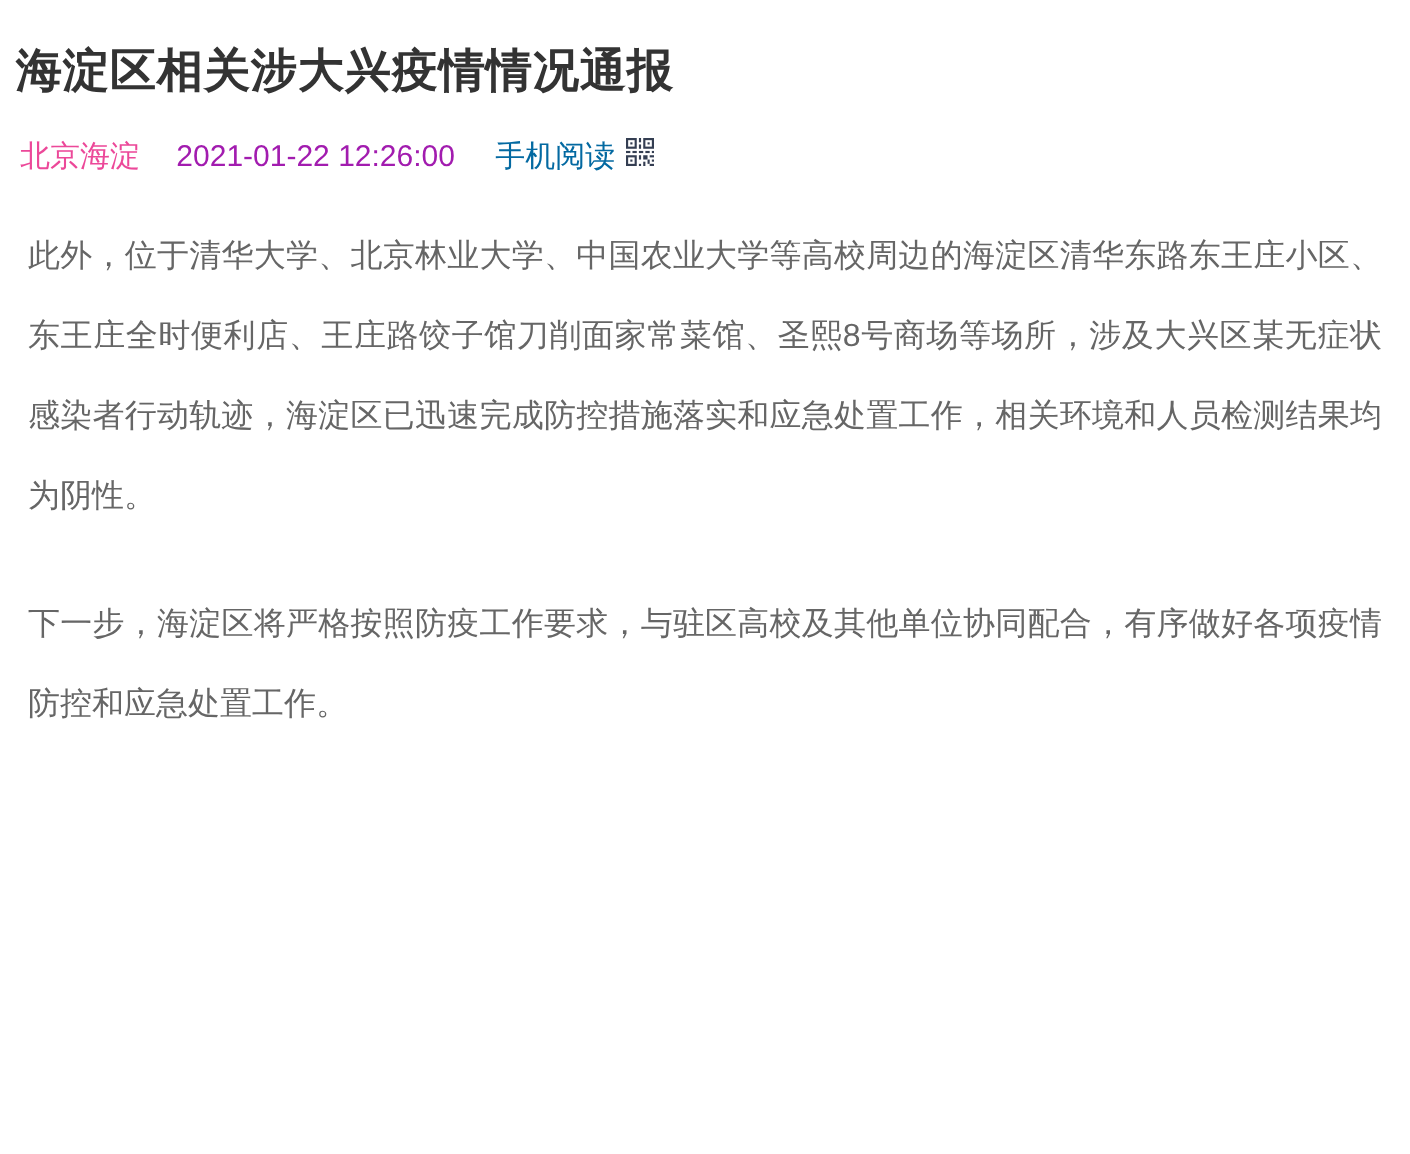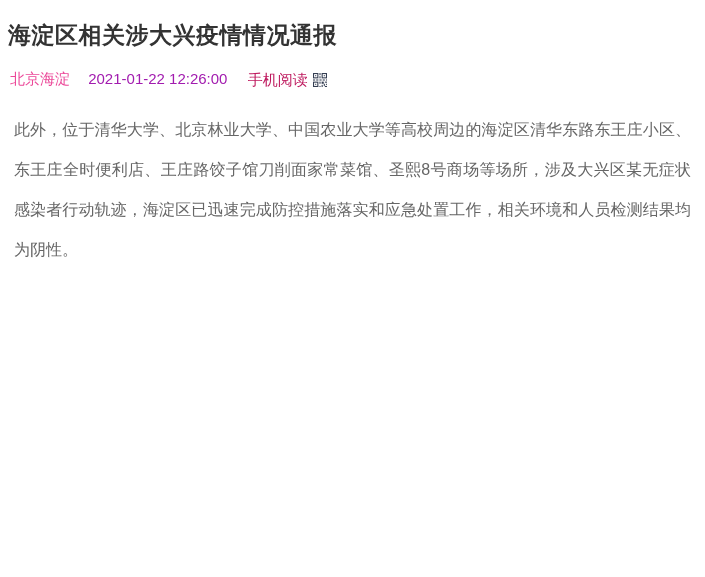--- a/index.html
+++ b/index.html
@@ -34,24 +34,24 @@
   }
   .meta .source {
     color: #ec4899;
     margin-right: 14px;
   }
   .meta .datetime {
     color: #a21caf;
     margin-right: 16px;
   }
   .mobile-read {
-    color: #be185d;
+    color: #0369a1;
     cursor: pointer;
     display: inline-flex;
-    align-items: center;
+    align-items: flex-start;
     gap: 5px;
     vertical-align: middle;
   }
   .mobile-read svg {
     display: inline-block;
     vertical-align: -2px;
     color: #343e52;
   }
   .content {
     margin-top: 20px;
@@ -103,15 +103,16 @@
           <rect x="11" y="12" width="2" height="1"></rect>
           <rect x="12" y="10" width="1" height="1"></rect>
           <rect x="6" y="12" width="1" height="1"></rect>
         </g>
       </svg>
     </span>
   </div>
 
   <div class="content">
     <p>此外，位于清华大学、北京林业大学、中国农业大学等高校周边的海淀区清华东路东王庄小区、东王庄全时便利店、王庄路饺子馆刀削面家常菜馆、圣熙8号商场等场所，涉及大兴区某无症状感染者行动轨迹，海淀区已迅速完成防控措施落实和应急处置工作，相关环境和人员检测结果均为阴性。</p>
+    <p>下一步，海淀区将严格按照防疫工作要求，与驻区高校及其他单位协同配合，有序做好各项疫情防控和应急处置工作。</p>
   </div>
 
 </div>
 
 </body></html>

